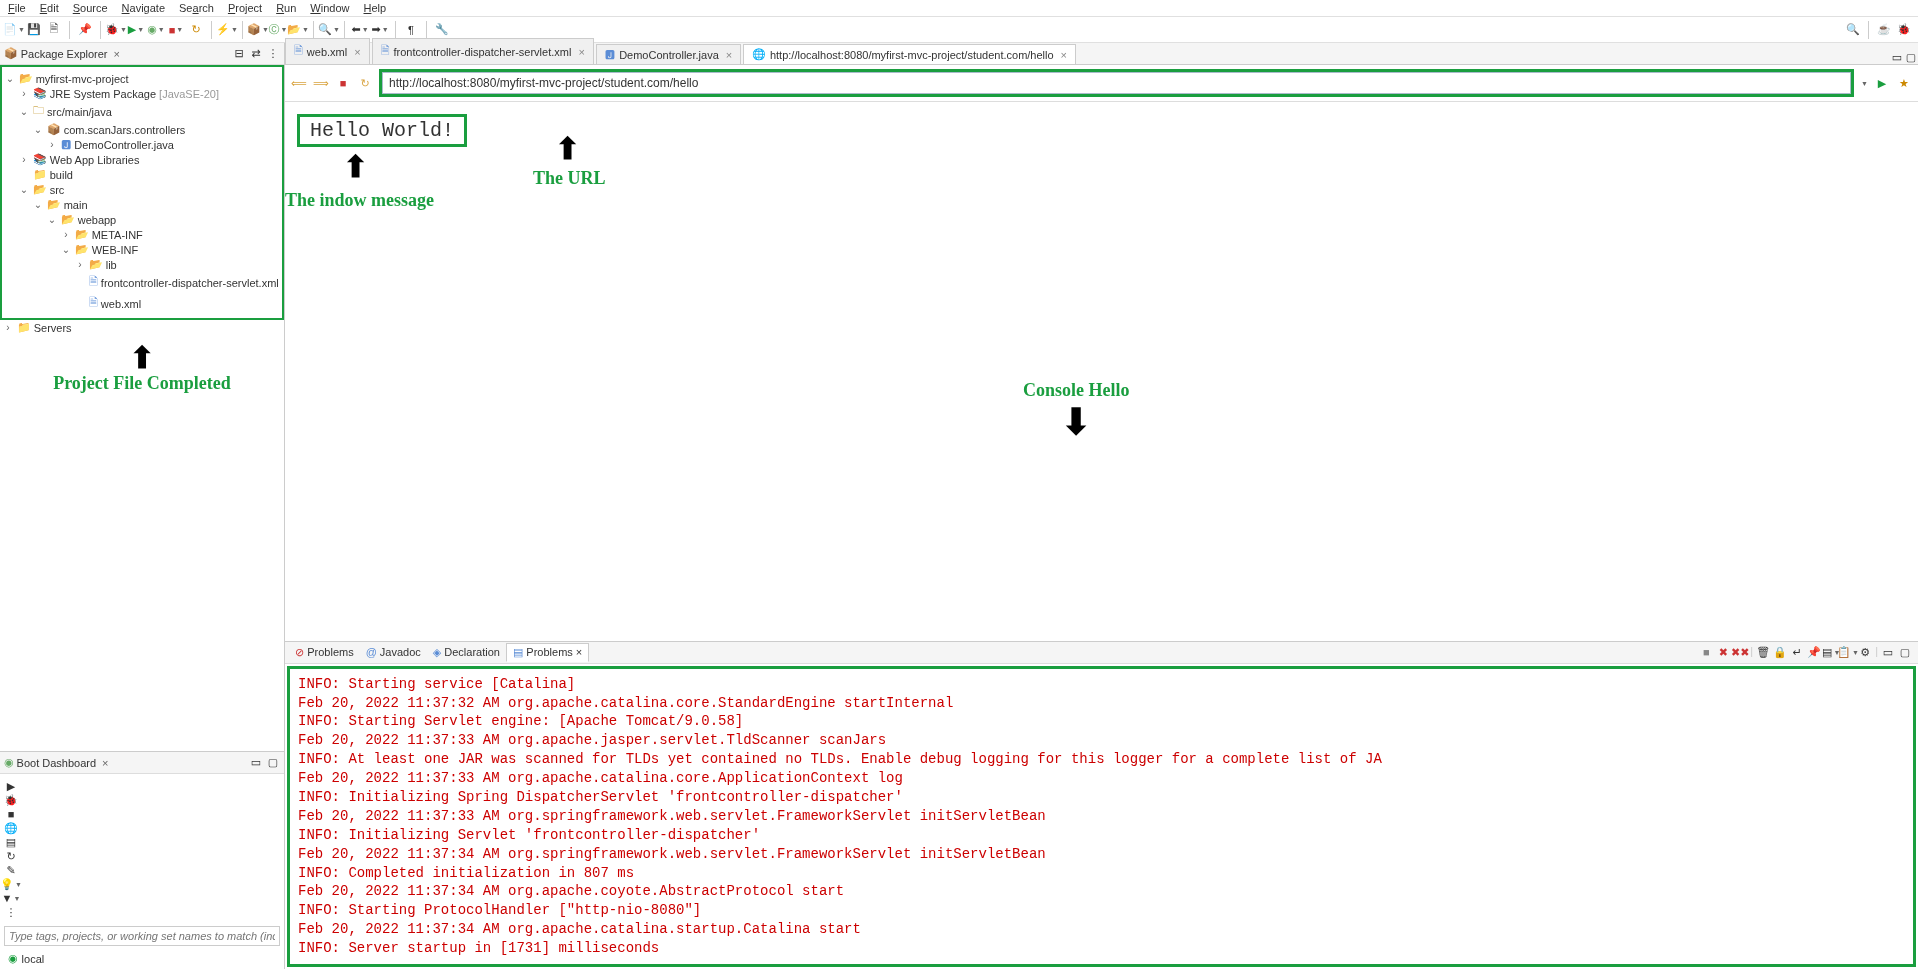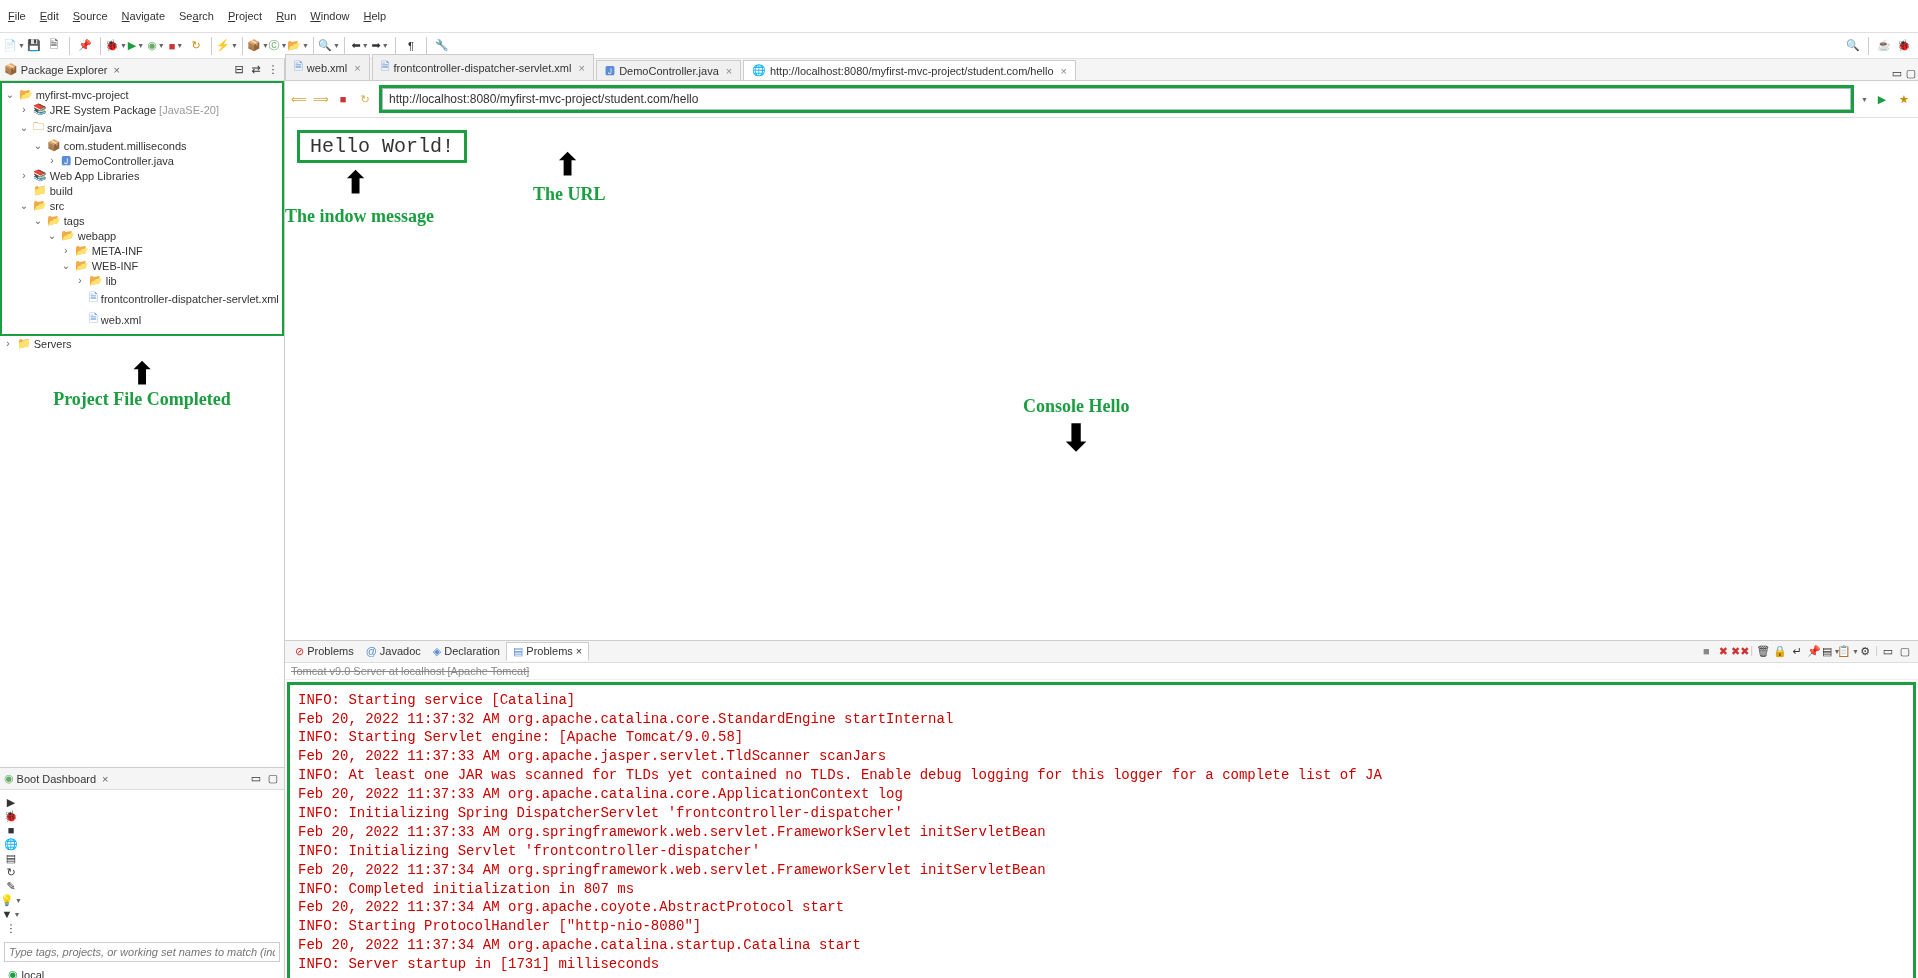--- a/index.html
+++ b/index.html
@@ -1,19 +1,19 @@
 <!DOCTYPE html>
 <html><head>
 <meta charset="utf-8">
 <style>
 * { margin:0; padding:0; box-sizing:border-box; font-family:"Segoe UI",Tahoma,sans-serif; font-size:11px; }
 body { background:#fff; color:#333; width:1918px; height:978px; overflow:hidden; position:relative; }
 
 
-.menu-bar { display:flex; gap:14px; padding:10px 8px; border-bottom:1px solid #e0e0e0; }
+.menu-bar { display:flex; gap:14px; padding:2px 8px; border-bottom:1px solid #e0e0e0; }
 .menu-bar span { color:#333; cursor:default; }
 .menu-bar span u { text-decoration:underline; }
 
 
 .toolbar { display:flex; gap:4px; padding:3px 6px; border-bottom:1px solid #e0e0e0; align-items:center; height:26px; }
 .tb-icon { width:16px; height:16px; display:flex; align-items:center; justify-content:center; }
 .tb-sep { width:1px; height:18px; background:#ccc; margin:0 3px; }
 .tb-drop { font-size:7px; color:#666; margin-left:1px; }
 
 
@@ -160,21 +160,21 @@
           <span class="lib-suffix">[JavaSE-20]</span>
         </div>
       <div class="tree-row ind1">
           <span class="tw">⌄</span>
           <span class="ic-package">🗀</span>
           <span class="lbl">src/main/java</span>
         </div>
       <div class="tree-row ind2">
           <span class="tw">⌄</span>
           <span class="ic-package">📦</span>
-          <span class="lbl">com.student.milliseconds</span>
+          <span class="lbl">com.scanJars.controllers</span>
         </div>
       <div class="tree-row ind3">
           <span class="tw">›</span>
           <span class="ic-java">🅹</span>
           <span class="lbl">DemoController.java</span>
         </div>
       <div class="tree-row ind1">
           <span class="tw">›</span>
           <span class="ic-lib">📚</span>
           <span class="lbl">Web App Libraries</span>
@@ -185,21 +185,21 @@
           <span class="lbl">build</span>
         </div>
       <div class="tree-row ind1">
           <span class="tw">⌄</span>
           <span class="ic-folder-open">📂</span>
           <span class="lbl">src</span>
         </div>
       <div class="tree-row ind2">
           <span class="tw">⌄</span>
           <span class="ic-folder-open">📂</span>
-          <span class="lbl">tags</span>
+          <span class="lbl">main</span>
         </div>
       <div class="tree-row ind3">
           <span class="tw">⌄</span>
           <span class="ic-folder-open">📂</span>
           <span class="lbl">webapp</span>
         </div>
       <div class="tree-row ind4">
           <span class="tw">›</span>
           <span class="ic-folder-open">📂</span>
           <span class="lbl">META-INF</span>
@@ -360,21 +360,20 @@
           <span class="mini-icon">↵</span>
           <span class="mini-icon">📌</span>
           <span class="mini-icon">▤<span class="tb-drop">▼</span></span>
           <span class="mini-icon">📋<span class="tb-drop">▼</span></span>
           <span class="mini-icon">⚙</span>
           <span style="color:#ccc">|</span>
           <span class="mini-icon">▭</span>
           <span class="mini-icon">▢</span>
         </div>
       </div>
-      <div class="console-desc"><s><span>Tomcat v9.0 Server at localhost [Apache Tomcat]</span></s></div>
       <pre class="console-out" id="console-lines">INFO: Starting service [Catalina]
 Feb 20, 2022 11:37:32 AM org.apache.catalina.core.StandardEngine startInternal
 INFO: Starting Servlet engine: [Apache Tomcat/9.0.58]
 Feb 20, 2022 11:37:33 AM org.apache.jasper.servlet.TldScanner scanJars
 INFO: At least one JAR was scanned for TLDs yet contained no TLDs. Enable debug logging for this logger for a complete list of JA
 Feb 20, 2022 11:37:33 AM org.apache.catalina.core.ApplicationContext log
 INFO: Initializing Spring DispatcherServlet 'frontcontroller-dispatcher'
 Feb 20, 2022 11:37:33 AM org.springframework.web.servlet.FrameworkServlet initServletBean
 INFO: Initializing Servlet 'frontcontroller-dispatcher'
 Feb 20, 2022 11:37:34 AM org.springframework.web.servlet.FrameworkServlet initServletBean

